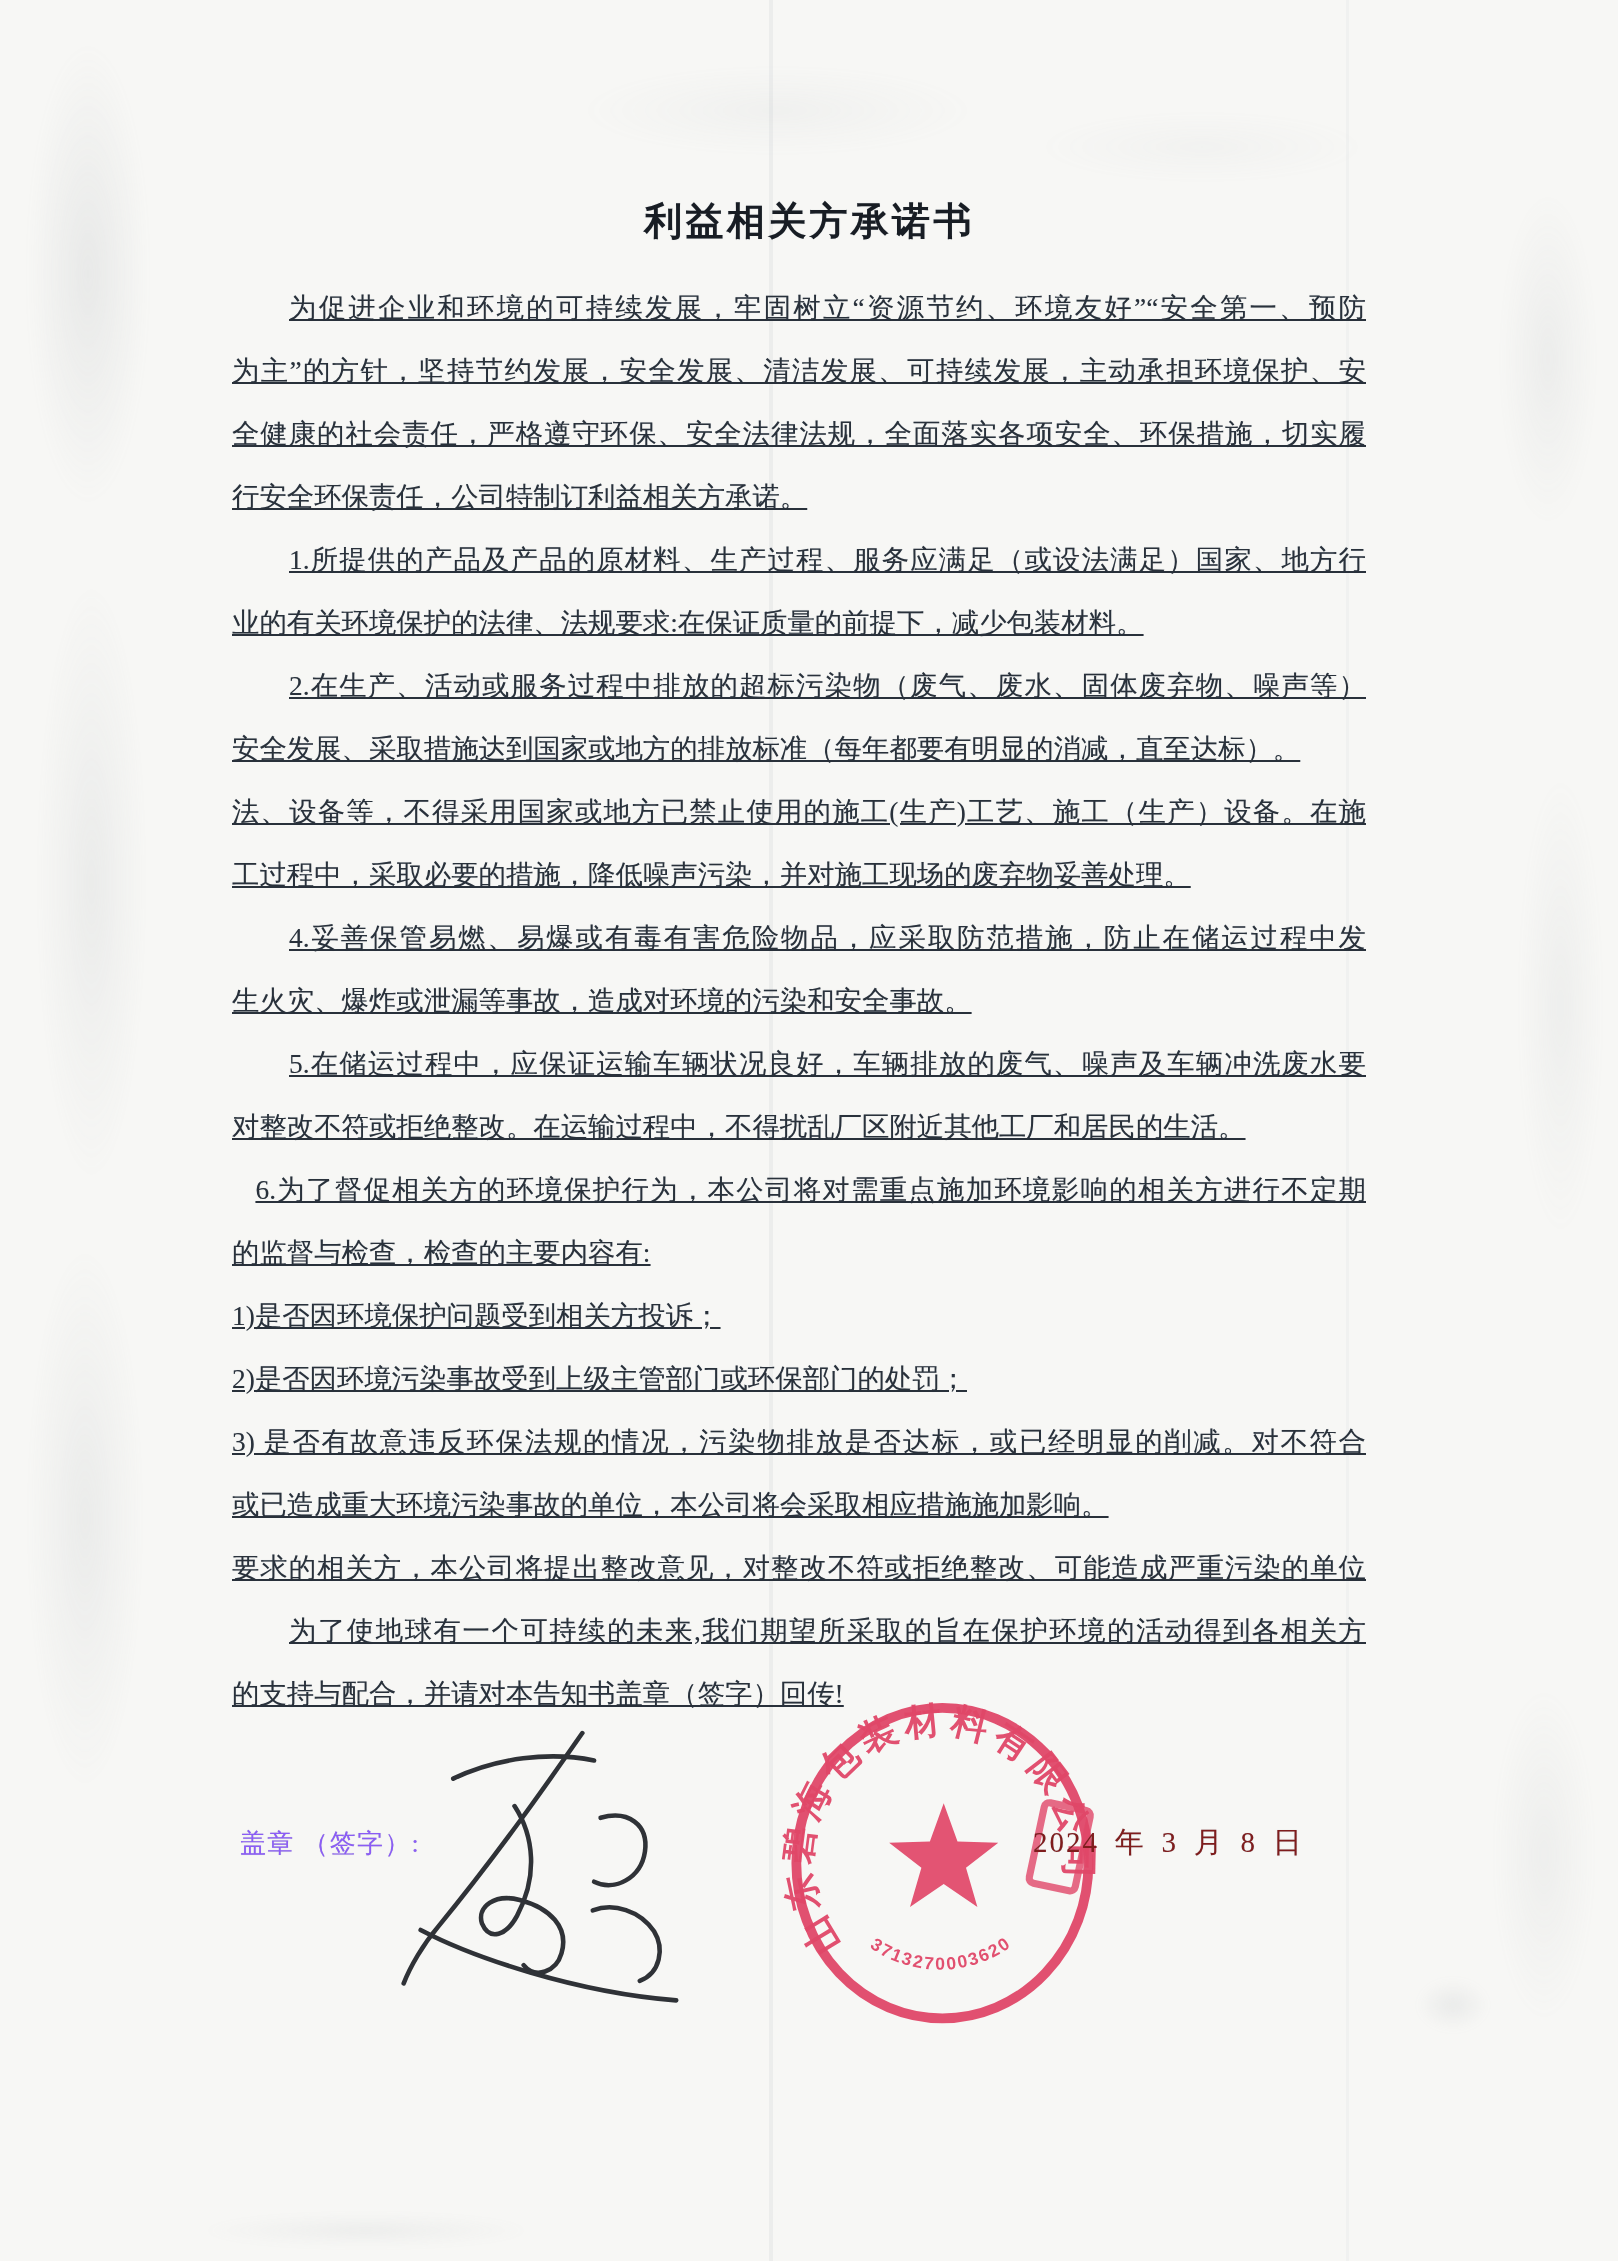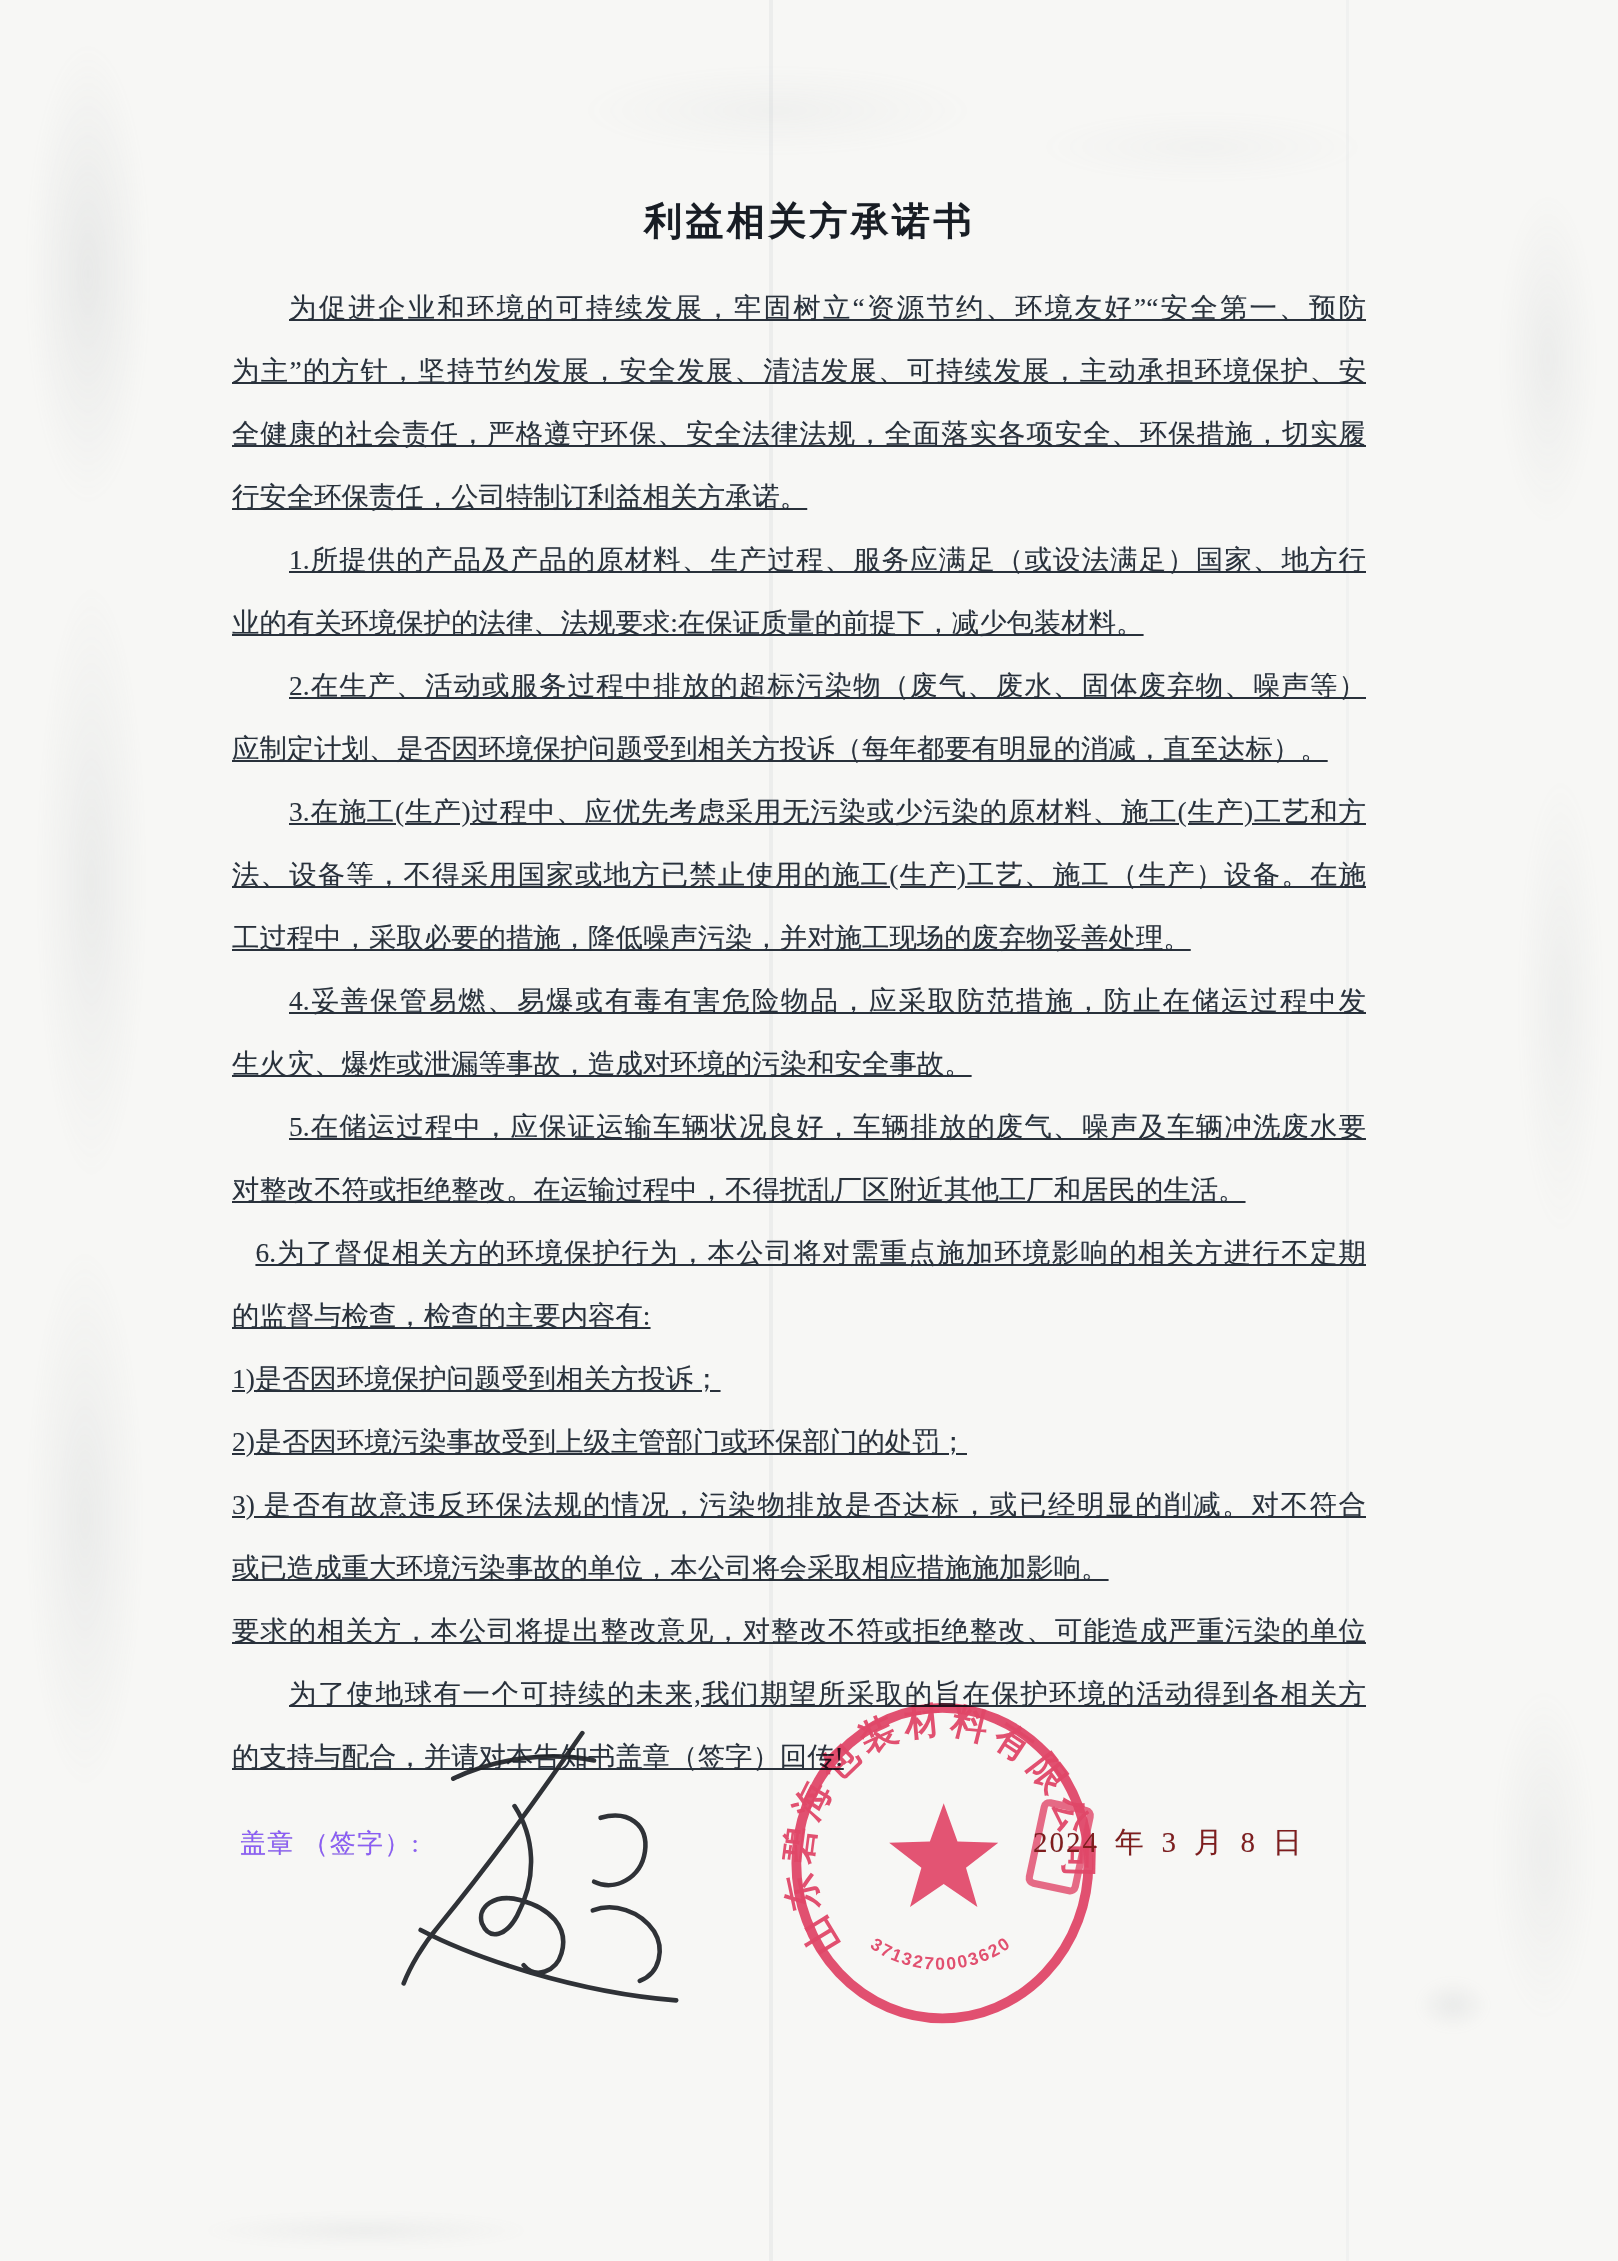--- a/index.html
+++ b/index.html
@@ -109,22 +109,21 @@
   <div class="doc-title">利益相关方承诺书</div>
 
   <div class="body-block">
     <div class="ln fill ind2">为促进企业和环境的可持续发展，牢固树立“资源节约、环境友好”“安全第一、预防</div>
     <div class="ln fill">为主”的方针，坚持节约发展，安全发展、清洁发展、可持续发展，主动承担环境保护、安</div>
     <div class="ln fill">全健康的社会责任，严格遵守环保、安全法律法规，全面落实各项安全、环保措施，切实履</div>
     <div class="ln end">行安全环保责任，公司特制订利益相关方承诺。</div>
     <div class="ln fill ind2">1.所提供的产品及产品的原材料、生产过程、服务应满足（或设法满足）国家、地方行</div>
     <div class="ln end">业的有关环境保护的法律、法规要求:在保证质量的前提下，减少包装材料。</div>
     <div class="ln fill ind2">2.在生产、活动或服务过程中排放的超标污染物（废气、废水、固体废弃物、噪声等）</div>
-    <div class="ln end">应制定计划、是否因环境保护问题受到相关方投诉（每年都要有明显的消减，直至达标）。</div>
-    <div class="ln fill ind2">3.在施工(生产)过程中、应优先考虑采用无污染或少污染的原材料、施工(生产)工艺和方</div>
+    <div class="ln end">安全发展、采取措施达到国家或地方的排放标准（每年都要有明显的消减，直至达标）。</div>
     <div class="ln fill">法、设备等，不得采用国家或地方已禁止使用的施工(生产)工艺、施工（生产）设备。在施</div>
     <div class="ln end">工过程中，采取必要的措施，降低噪声污染，并对施工现场的废弃物妥善处理。</div>
     <div class="ln fill ind2">4.妥善保管易燃、易爆或有毒有害危险物品，应采取防范措施，防止在储运过程中发</div>
     <div class="ln end">生火灾、爆炸或泄漏等事故，造成对环境的污染和安全事故。</div>
     <div class="ln fill ind2">5.在储运过程中，应保证运输车辆状况良好，车辆排放的废气、噪声及车辆冲洗废水要</div>
     <div class="ln end">对整改不符或拒绝整改。在运输过程中，不得扰乱厂区附近其他工厂和居民的生活。</div>
     <div class="ln fill ind1">6.为了督促相关方的环境保护行为，本公司将对需重点施加环境影响的相关方进行不定期</div>
     <div class="ln end">的监督与检查，检查的主要内容有:</div>
     <div class="ln end">1)是否因环境保护问题受到相关方投诉；</div>
     <div class="ln end">2)是否因环境污染事故受到上级主管部门或环保部门的处罚；</div>

